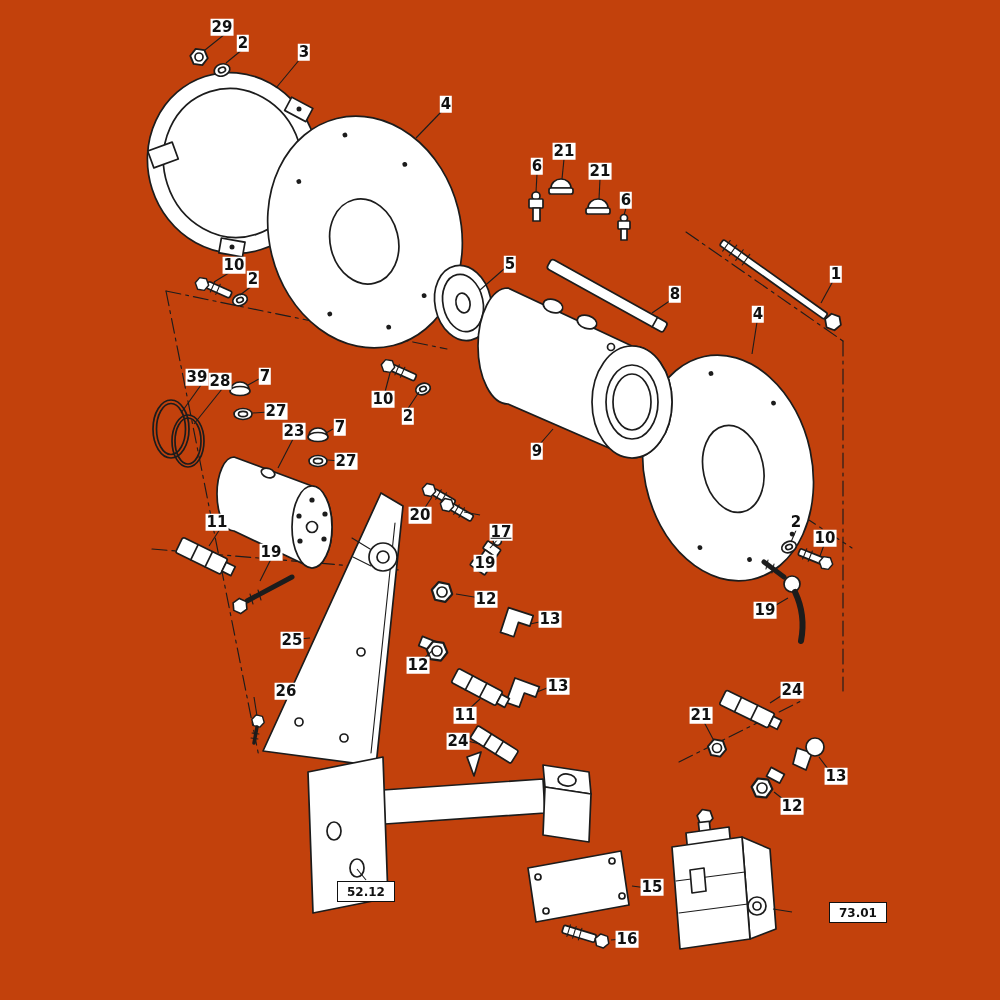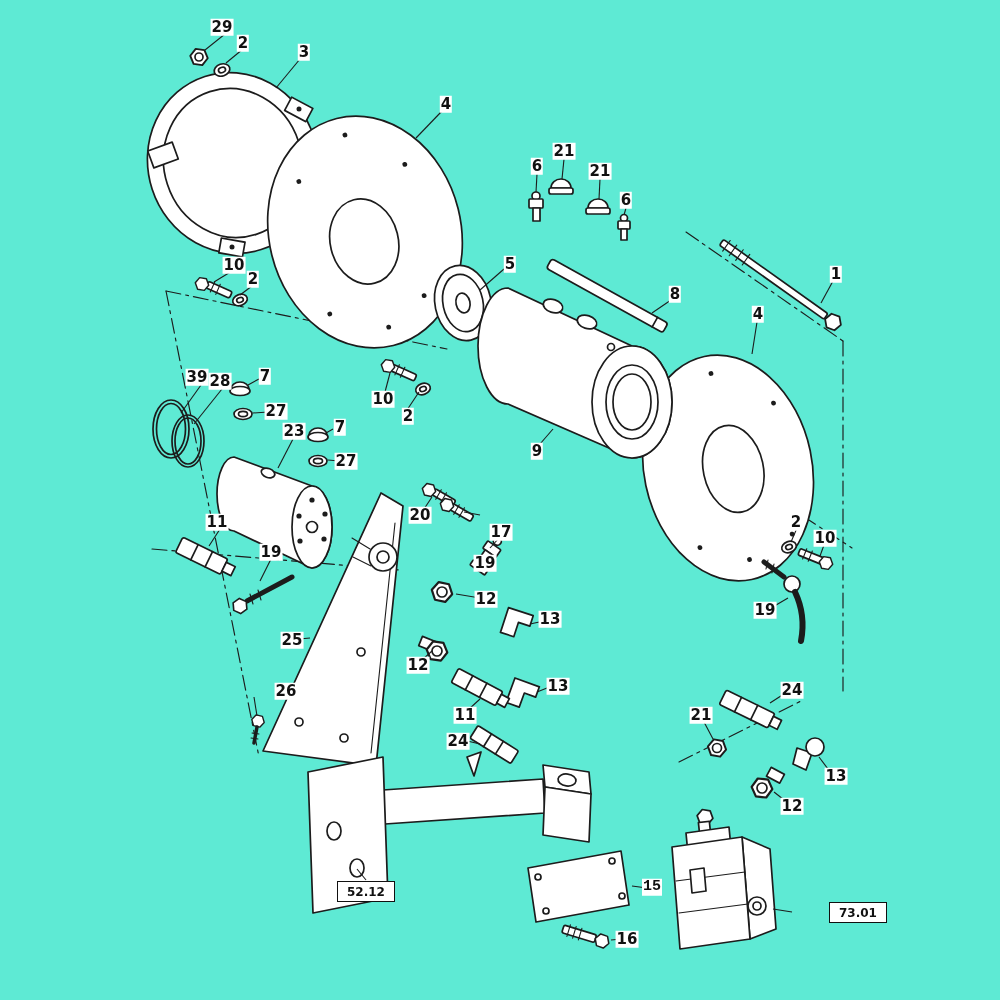--- a/index.html
+++ b/index.html
@@ -1,16 +1,16 @@
 <!DOCTYPE html>
 <html><head>
 <meta charset="utf-8">
 <style>
   html,body{margin:0;padding:0;background:#fff;width:1000px;height:1000px;overflow:hidden}
-  #diagram{position:relative;width:1000px;height:1000px;background:#5eead4;font-family:"DejaVu Sans",sans-serif}
+  #diagram{position:relative;width:1000px;height:1000px;background:#c2410c;font-family:"DejaVu Sans",sans-serif}
   #diagram svg{position:absolute;left:0;top:0}
   #art{stroke:#1c1c1c;fill:none;stroke-width:1.7;stroke-linecap:round;stroke-linejoin:round}
   #art .w{fill:#ffffff}
   #art .f{fill:#1c1c1c;stroke:none}
   #art .thin{stroke-width:1.1}
   #art .phantom line{stroke-dasharray:15 5 3 5;stroke-width:1.15}
   #leader-layer line{stroke:#1c1c1c;stroke-width:1.1}
   .callout{position:absolute;transform:translate(-50%,-50%);font-weight:700;font-size:15px;color:#111;background:#fff;padding:0 1px;line-height:1.1;user-select:none}
   .refbox{position:absolute;display:flex;align-items:center;justify-content:center;border:1.7px solid #111;background:#fff;font-weight:700;font-size:12px;color:#111;box-sizing:border-box}
 </style>
@@ -414,37 +414,37 @@
       <span class="callout" style="left: 265px; top: 376px;">7</span>
       <span class="callout" style="left: 276px; top: 411px;">27</span>
       <span class="callout" style="left: 294px; top: 431px;">23</span>
       <span class="callout" style="left: 340px; top: 427px;">7</span>
       <span class="callout" style="left: 346px; top: 461px;">27</span>
       <span class="callout" style="left: 383px; top: 399px;">10</span>
       <span class="callout" style="left: 408px; top: 416px;">2</span>
       <span class="callout" style="left: 537px; top: 451px;">9</span>
       <span class="callout" style="left: 420px; top: 515px;">20</span>
       <span class="callout" style="left: 485px; top: 517px; margin-top: 46px;">19</span>
-      <span class="callout" style="left: 501px; top: 532px;">17</span>
+      <span class="callout" style="left: 501px; top: 532px; text-decoration: underline;">17</span>
       <span class="callout" style="left: 217px; top: 522px;">11</span>
       <span class="callout" style="left: 271px; top: 552px;">19</span>
       <span class="callout" style="left: 486px; top: 599px;">12</span>
       <span class="callout" style="left: 550px; top: 619px;">13</span>
       <span class="callout" style="left: 292px; top: 640px;">25</span>
       <span class="callout" style="left: 418px; top: 665px;">12</span>
       <span class="callout" style="left: 558px; top: 686px;">13</span>
       <span class="callout" style="left: 465px; top: 715px;">11</span>
       <span class="callout" style="left: 458px; top: 741px;">24</span>
       <span class="callout" style="left: 251px; top: 691px; margin-left: 35px;">26</span>
       <span class="callout" style="left: 765px; top: 610px;">19</span>
       <span class="callout" style="left: 796px; top: 522px;">2</span>
       <span class="callout" style="left: 825px; top: 538px;">10</span>
       <span class="callout" style="left: 792px; top: 690px;">24</span>
       <span class="callout" style="left: 701px; top: 715px;">21</span>
       <span class="callout" style="left: 836px; top: 776px;">13</span>
       <span class="callout" style="left: 792px; top: 806px;">12</span>
-      <span class="callout" style="left: 652px; top: 887px; font-family: Liberation Mono, monospace;">15</span>
+      <span class="callout" style="left: 652px; top: 887px;">15</span>
       <span class="callout" style="left: 627px; top: 939px;">16</span>
       <span class="refbox" style="left: 337px; top: 881px; width: 58px; height: 21px;">52.12</span>
       <span class="refbox" style="left: 793px; top: 902px; width: 58px; height: 21px; margin-left: 36px;">73.01</span>
     </div>
 
 </div>
 
 </body></html>

